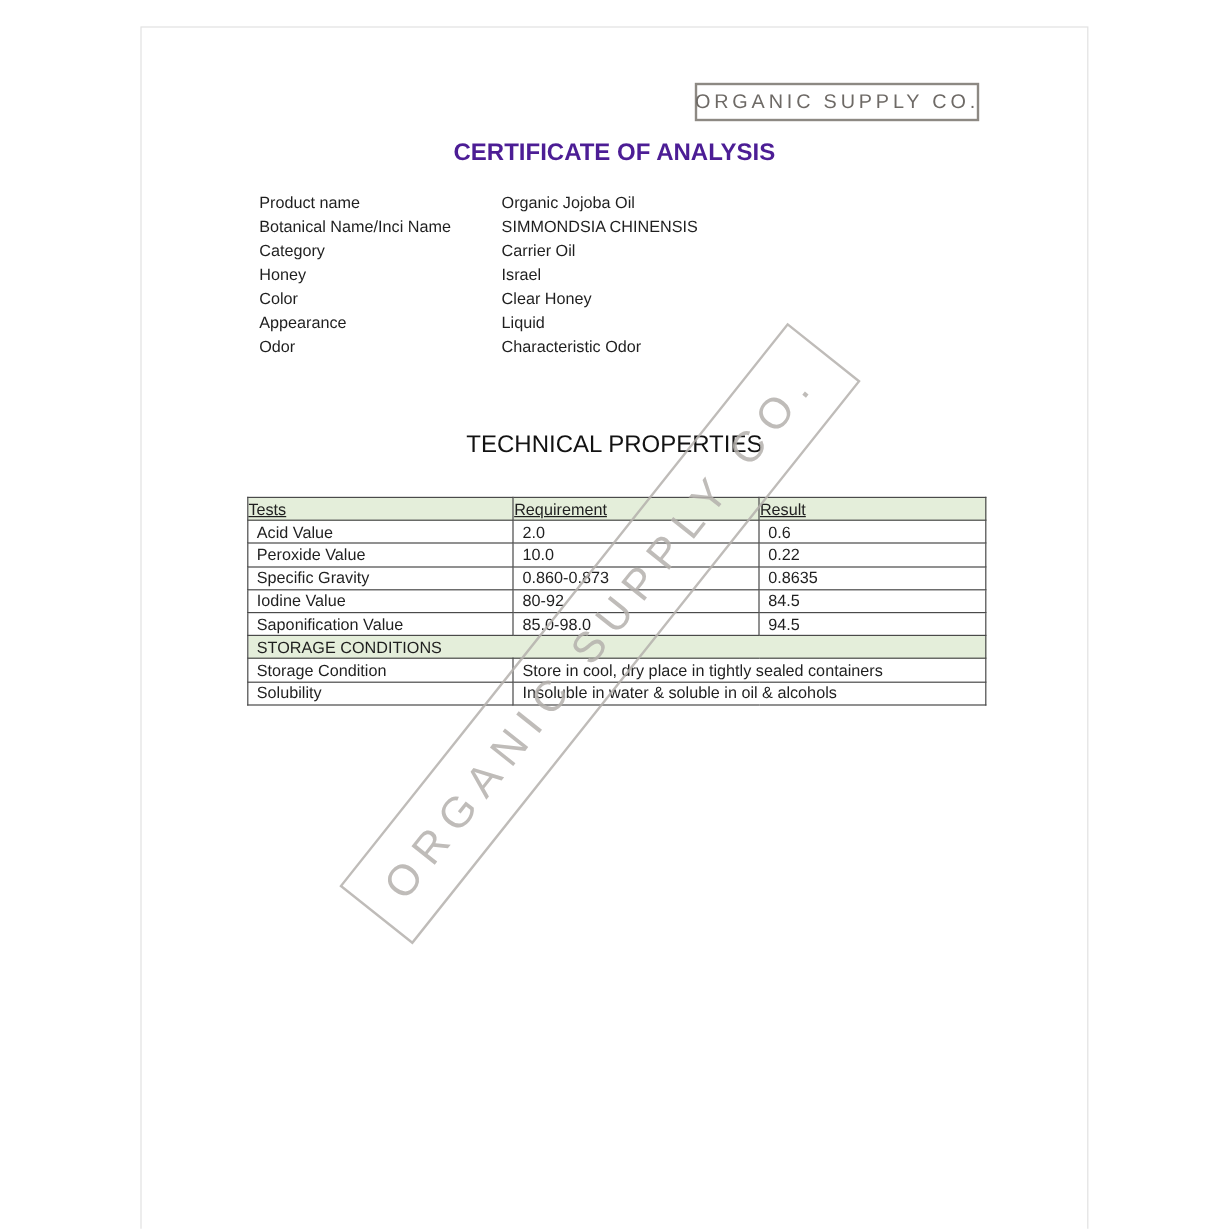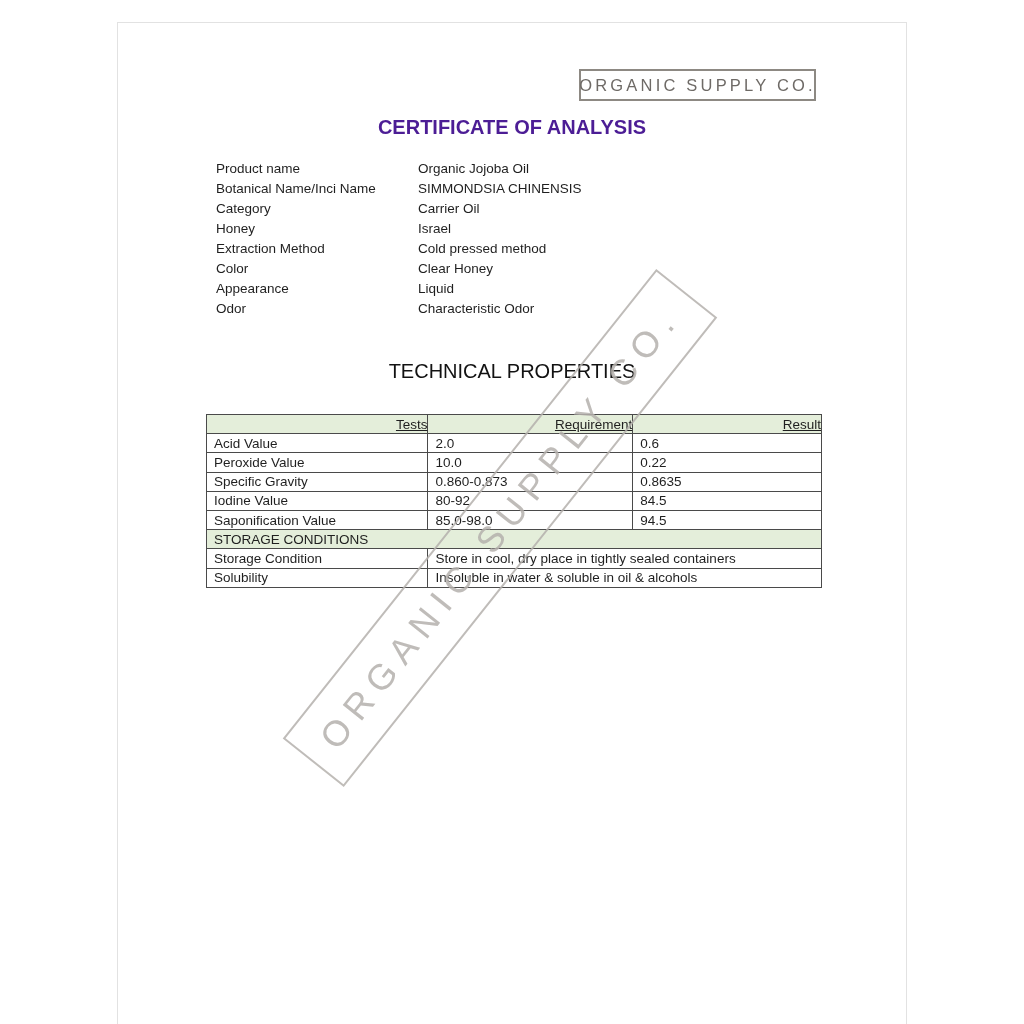--- a/index.html
+++ b/index.html
@@ -80,21 +80,21 @@
     border:1px solid var(--tbl-border);
     height:19.2px;
     padding:0 0 0 7px;
     text-align:left;
     font-weight:normal;
     vertical-align:middle;
     white-space:nowrap;
   }
   table.props th{
     background:var(--green);
-    text-align:right;
+    text-align:left;
     padding:0;
     text-decoration:underline;
   }
   table.props .col-test{width:222px;}
   table.props .col-req{width:205px;}
   table.props .col-res{width:189px;}
   table.props td.section{
     background:var(--green);
   }
   .watermark{
@@ -133,24 +133,20 @@
         <span class="detail-label">Botanical Name/Inci Name</span>
         <span class="detail-value">SIMMONDSIA CHINENSIS</span>
       </div>
       <div class="detail-row">
         <span class="detail-label">Category</span>
         <span class="detail-value">Carrier Oil</span>
       </div>
       <div class="detail-row">
         <span class="detail-label">Honey</span>
         <span class="detail-value">Israel</span>
-      </div>
-      <div class="detail-row">
-        <span class="detail-label">Extraction Method</span>
-        <span class="detail-value">Cold pressed method</span>
       </div>
       <div class="detail-row">
         <span class="detail-label">Color</span>
         <span class="detail-value">Clear Honey</span>
       </div>
       <div class="detail-row">
         <span class="detail-label">Appearance</span>
         <span class="detail-value">Liquid</span>
       </div>
       <div class="detail-row">

